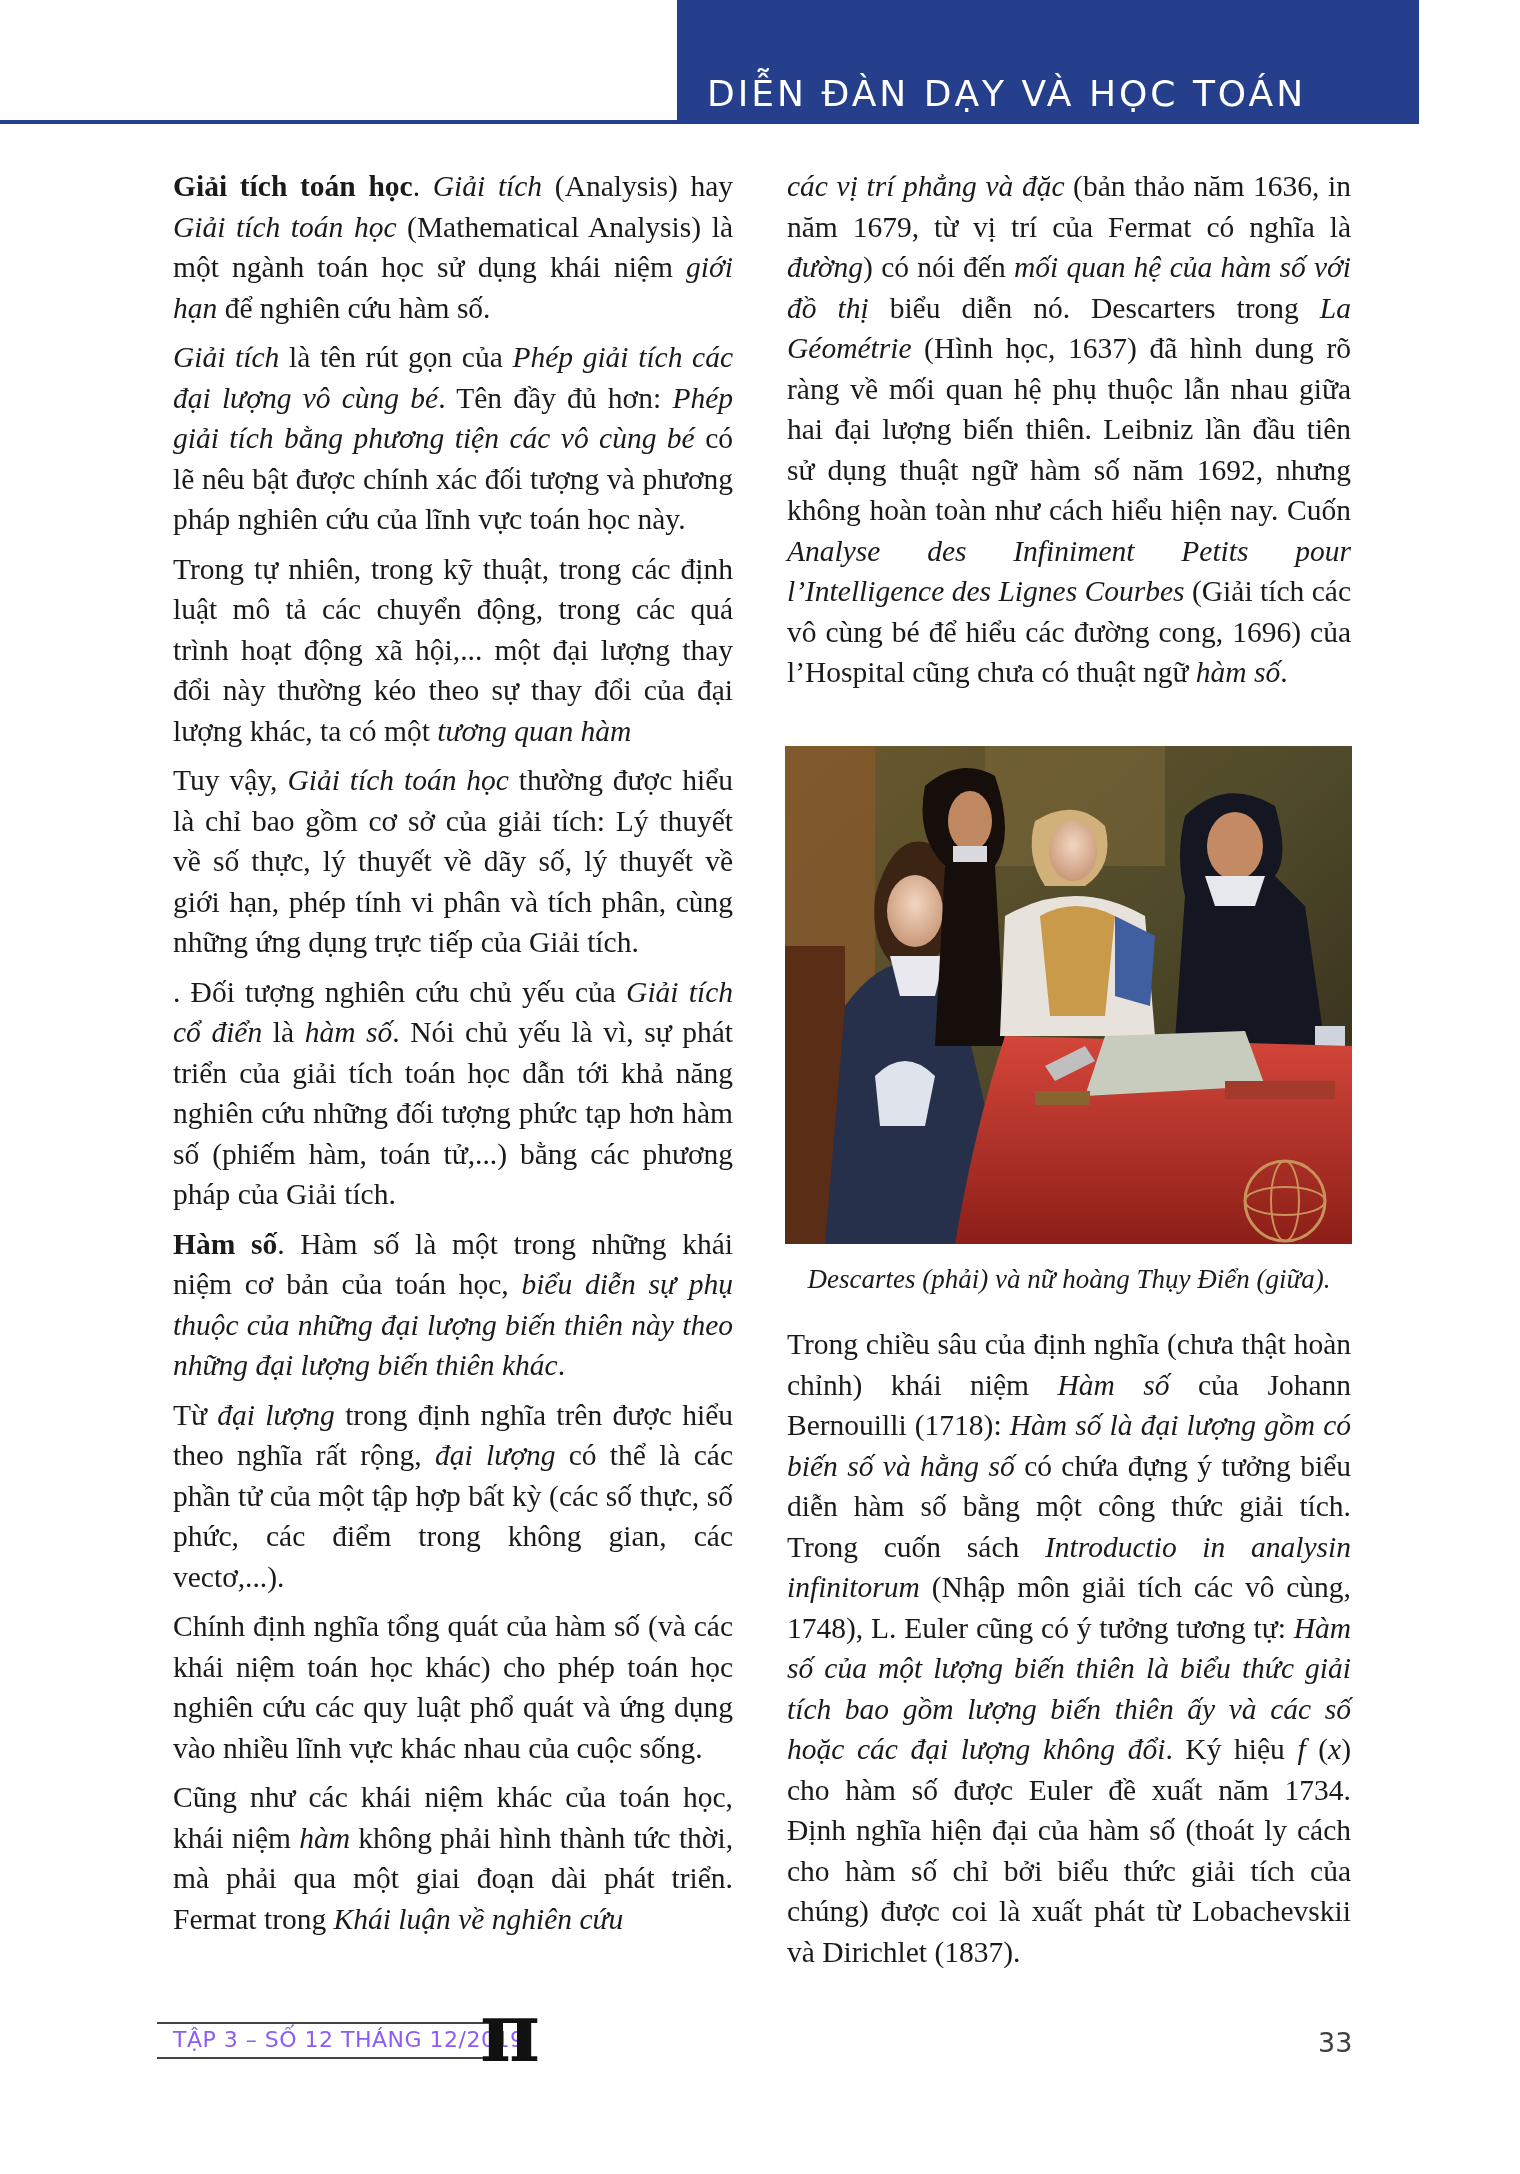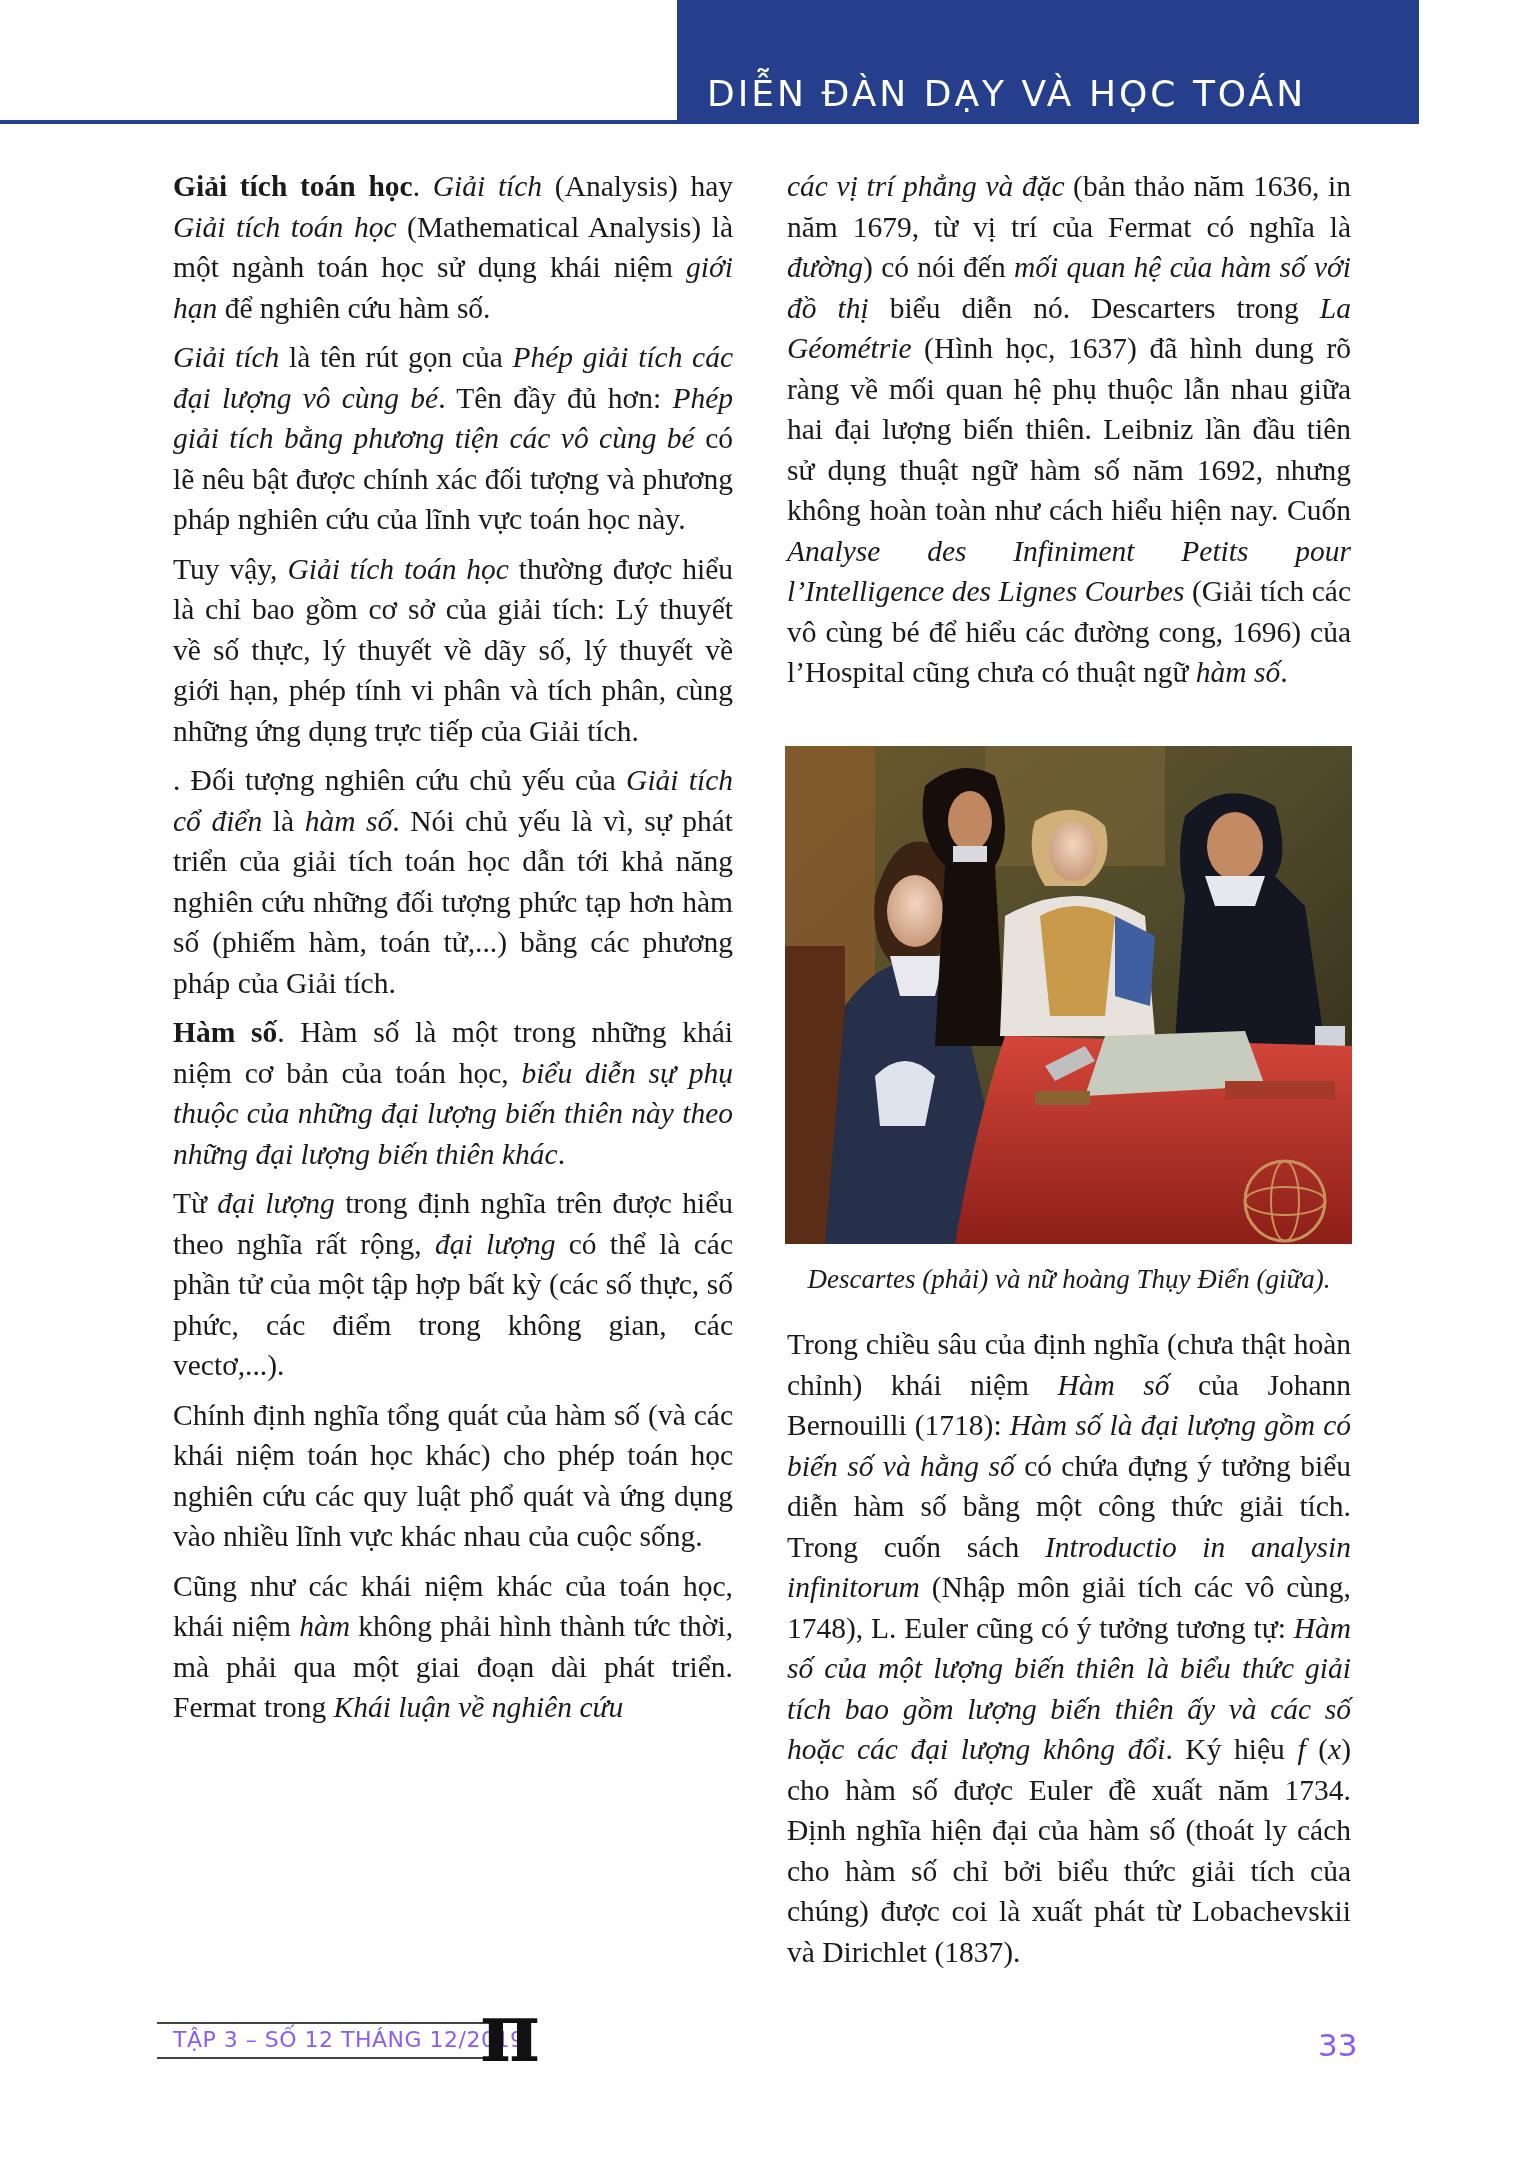--- a/index.html
+++ b/index.html
@@ -47,37 +47,40 @@
     font-family: "DejaVu Sans", sans-serif; font-size: 22px; color: #8b5cf6;
     white-space: nowrap; letter-spacing: 0.5px;
   }
   .pi-logo {
     position: absolute; left: 475px; top: 1995px; width: 70px; height: 75px;
     font-family: "DejaVu Serif", serif; font-size: 82px; line-height: 75px;
     font-weight: bold; color: #111; text-align: center;
   }
   .page-number {
     position: absolute; left: 1318px; top: 2027px;
-    font-family: "DejaVu Sans", sans-serif; font-size: 31px; color: #8b5cf6;
+    font-family: "DejaVu Sans", sans-serif; font-size: 27px; color: #404040;
   }
 </style>
 </head>
 <body>
 
 <div class="header-line"></div>
 <div class="header-box">
   <div class="header-title">DIỄN ĐÀN DẠY VÀ HỌC TOÁN</div>
 </div>
 
 <div class="col col-left">
   <p>
     <b>Giải tích toán học</b><span>. </span><i>Giải tích</i><span> (Analysis) hay </span><i>Giải tích toán học</i><span> (Mathematical Analysis) là một ngành toán học sử dụng khái niệm </span><i>giới hạn</i><span> để nghiên cứu hàm số.</span>
   </p>
   <p>
     <i>Giải tích</i><span> là tên rút gọn của </span><i>Phép giải tích các đại lượng vô cùng bé</i><span>. Tên đầy đủ hơn: </span><i>Phép giải tích bằng phương tiện các vô cùng bé</i><span> có lẽ nêu bật được chính xác đối tượng và phương pháp nghiên cứu của lĩnh vực toán học này.</span>
+  </p>
+  <p>
+    <span>Trong tự nhiên, trong kỹ thuật, trong các định luật mô tả các chuyển động, trong các quá trình hoạt động xã hội,... một đại lượng thay đổi này thường kéo theo sự thay đổi của đại lượng khác, ta có một </span><i>tương quan hàm</i>
   </p>
   <p>
     <span>Tuy vậy, </span><i>Giải tích toán học</i><span> thường được hiểu là chỉ bao gồm cơ sở của giải tích: Lý thuyết về số thực, lý thuyết về dãy số, lý thuyết về giới hạn, phép tính vi phân và tích phân, cùng những ứng dụng trực tiếp của Giải tích.</span>
   </p>
   <p>
     <span>. Đối tượng nghiên cứu chủ yếu của </span><i>Giải tích cổ điển</i><span> là </span><i>hàm số</i><span>. Nói chủ yếu là vì, sự phát triển của giải tích toán học dẫn tới khả năng nghiên cứu những đối tượng phức tạp hơn hàm số (phiếm hàm, toán tử,...) bằng các phương pháp của Giải tích.</span>
   </p>
   <p>
     <b>Hàm số</b><span>. Hàm số là một trong những khái niệm cơ bản của toán học, </span><i>biểu diễn sự phụ thuộc của những đại lượng biến thiên này theo những đại lượng biến thiên khác</i><span>.</span>
   </p>

